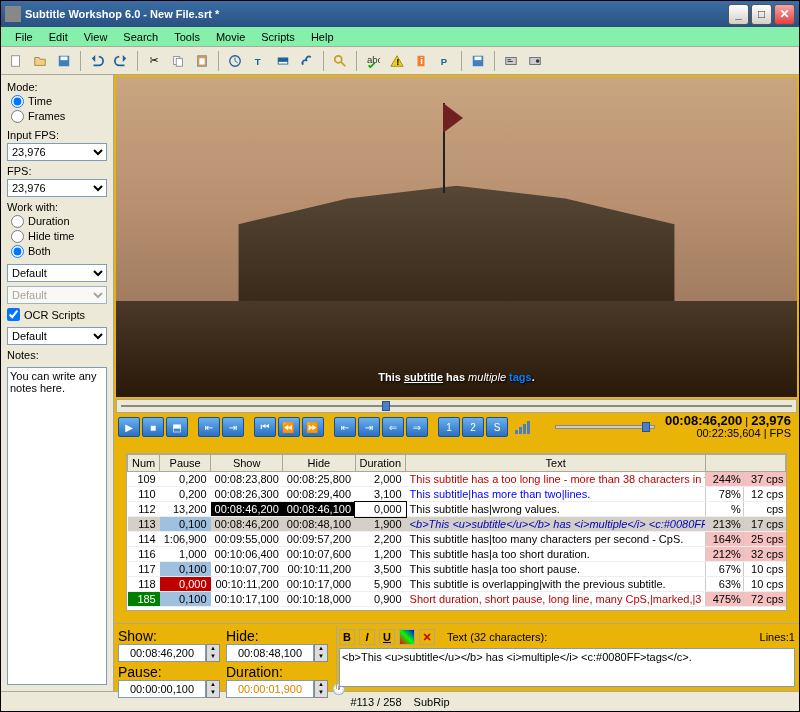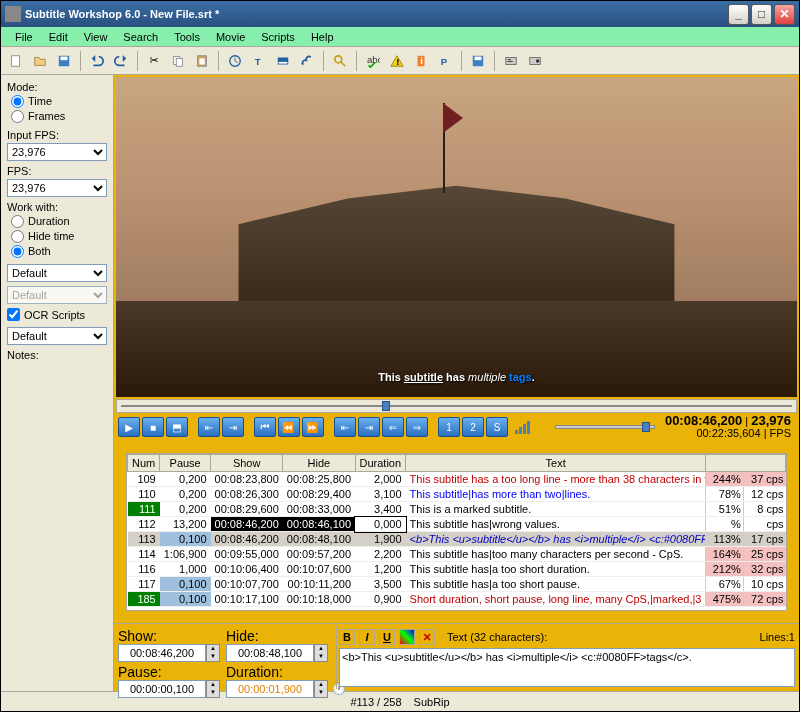--- a/index.html
+++ b/index.html
@@ -263,20 +263,21 @@
       </div>
     </div>
     <select><option>Default</option></select>
     <select disabled="" style="color:#888"><option>Default</option></select>
     <label class="check">
         <input type="checkbox" checked="" style=""> 
         <span>OCR Scripts</span>
       </label>
     <select><option>Default</option></select>
     <label>Notes:</label>
+    <div class="notes">You can write any notes here.</div>
   </div>
 
   <div class="content">
     <div class="video">
       <div class="video-scene">
         <div class="ground"></div>
         <div class="building"></div>
         <div class="flagpole"></div>
         <div class="flag"></div>
       </div>
@@ -351,47 +352,37 @@
               <td class="num">110</td>
               <td class="pause">0,200</td>
               <td class="time">00:08:26,300</td>
               <td class="time">00:08:29,400</td>
               <td class="dur">3,100</td>
               <td class="text-blue" style="max-width: 300px; overflow: hidden;">This subtitle|has more than two|lines.</td>
               <td class="pct ">78%</td>
               <td class="pct ">12 cps</td>
             </tr>
             <tr>
-              <td class="num cell-green">111</td>
-              <td class="pause">0,200</td>
-              <td class="time">00:08:29,600</td>
-              <td class="time">00:08:33,000</td>
-              <td class="dur">3,400</td>
-              <td style="max-width: 300px; overflow: hidden;">This is a marked subtitle.</td>
-              <td class="pct ">51%</td>
-              <td class="pct ">8 cps</td>
-            </tr>
-            <tr>
               <td class="num">112</td>
               <td class="pause">13,200</td>
               <td class="time cell-dark">00:08:46,200</td>
               <td class="time cell-dark">00:08:46,100</td>
               <td class="dur cell-whiteline">0,000</td>
               <td style="max-width: 300px; overflow: hidden;">This subtitle has|wrong values.</td>
               <td class="pct ">%</td>
               <td class="pct ">cps</td>
             </tr>
             <tr class="sel">
               <td class="num">113</td>
               <td class="pause cell-blue">0,100</td>
               <td class="time">00:08:46,200</td>
               <td class="time">00:08:48,100</td>
               <td class="dur">1,900</td>
               <td class="text-ital" style="max-width: 300px; overflow: hidden;">&lt;b&gt;This &lt;u&gt;subtitle&lt;/u&gt;&lt;/b&gt; has &lt;i&gt;multiple&lt;/i&gt; &lt;c:#0080FF</td>
-              <td class="pct pct-r">113%</td>
+              <td class="pct pct-r">213%</td>
               <td class="pct pct-r">17 cps</td>
             </tr>
             <tr>
               <td class="num">114</td>
               <td class="pause">1:06,900</td>
               <td class="time">00:09:55,000</td>
               <td class="time">00:09:57,200</td>
               <td class="dur">2,200</td>
               <td style="max-width: 300px; overflow: hidden;">This subtitle has|too many characters per second - CpS.</td>
               <td class="pct pct-r">164%</td>
@@ -408,20 +399,30 @@
               <td class="pct pct-r">32 cps</td>
             </tr>
             <tr>
               <td class="num">117</td>
               <td class="pause cell-blue">0,100</td>
               <td class="time">00:10:07,700</td>
               <td class="time">00:10:11,200</td>
               <td class="dur">3,500</td>
               <td style="max-width: 300px; overflow: hidden;">This subtitle has|a too short pause.</td>
               <td class="pct ">67%</td>
+              <td class="pct ">10 cps</td>
+            </tr>
+            <tr>
+              <td class="num">118</td>
+              <td class="pause cell-red">0,000</td>
+              <td class="time">00:10:11,200</td>
+              <td class="time">00:10:17,000</td>
+              <td class="dur">5,900</td>
+              <td style="max-width: 300px; overflow: hidden;">This subtitle is overlapping|with the previous subtitle.</td>
+              <td class="pct ">63%</td>
               <td class="pct ">10 cps</td>
             </tr>
             <tr>
               <td class="num cell-green">185</td>
               <td class="pause cell-blue">0,100</td>
               <td class="time">00:10:17,100</td>
               <td class="time">00:10:18,000</td>
               <td class="dur">0,900</td>
               <td class="text-red" style="max-width: 300px; overflow: hidden;">Short duration, short pause, long line, many CpS,|marked,|3 lines.</td>
               <td class="pct pct-r">475%</td>

